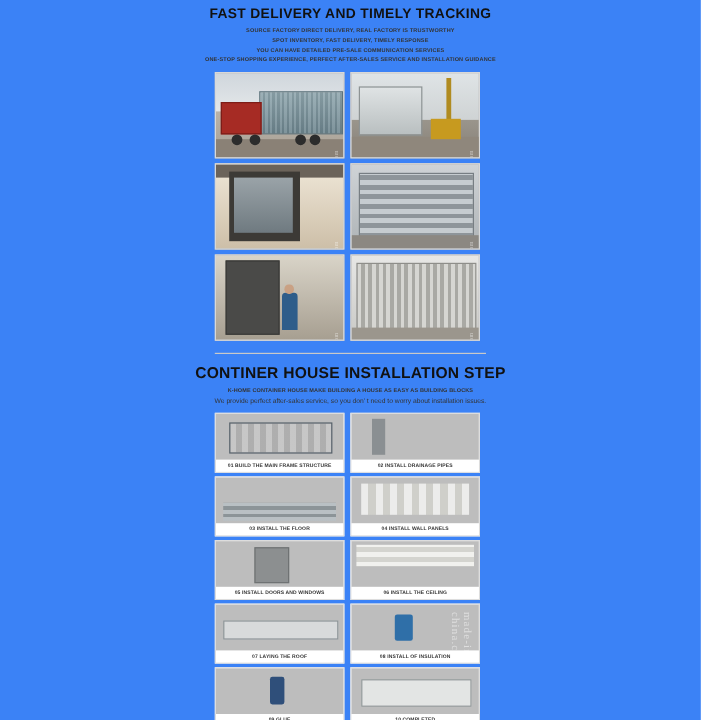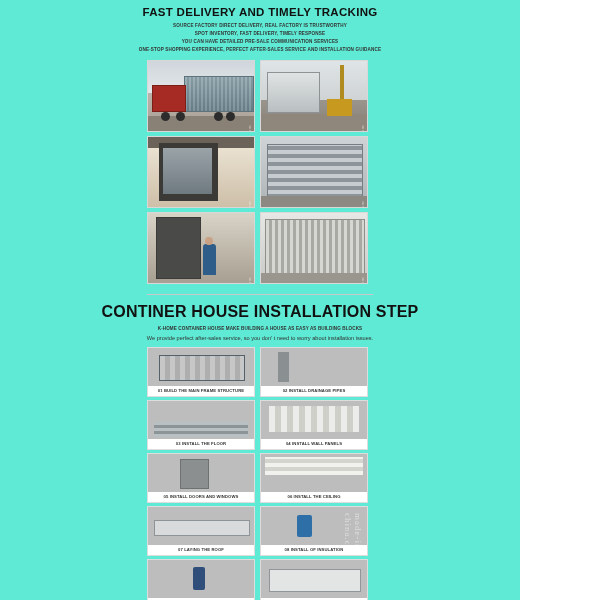--- a/index.html
+++ b/index.html
@@ -8,24 +8,24 @@
     background: #ffffff;
   }
   body {
     width: 600px;
     height: 600px;
     overflow: hidden;
     font-family: "Liberation Sans", sans-serif;
     color: #222;
   }
   .page {
-    width: 520px;
+    width: 584px;
     height: 600px;
     position: relative;
-    background: #5eead4;
+    background: #3b82f6;
   }
 
   
   .section-1 {
     padding-top: 6px;
   }
   .title-1 {
     text-align: center;
     font-size: 11.5px;
     font-weight: bold;
@@ -77,21 +77,21 @@
   .divider {
     width: 226px;
     height: 1px;
     background: #c9c9c9;
     margin: 10px auto 8px auto;
   }
 
   
   .title-2 {
     text-align: center;
-    font-size: 16px;
+    font-size: 13px;
     font-weight: bold;
     color: #111;
     margin: 0 0 4px 0;
     letter-spacing: 0.2px;
   }
   .sub-2 {
     text-align: center;
   }
   .sub-2 .l1 {
     font-size: 4.6px;

